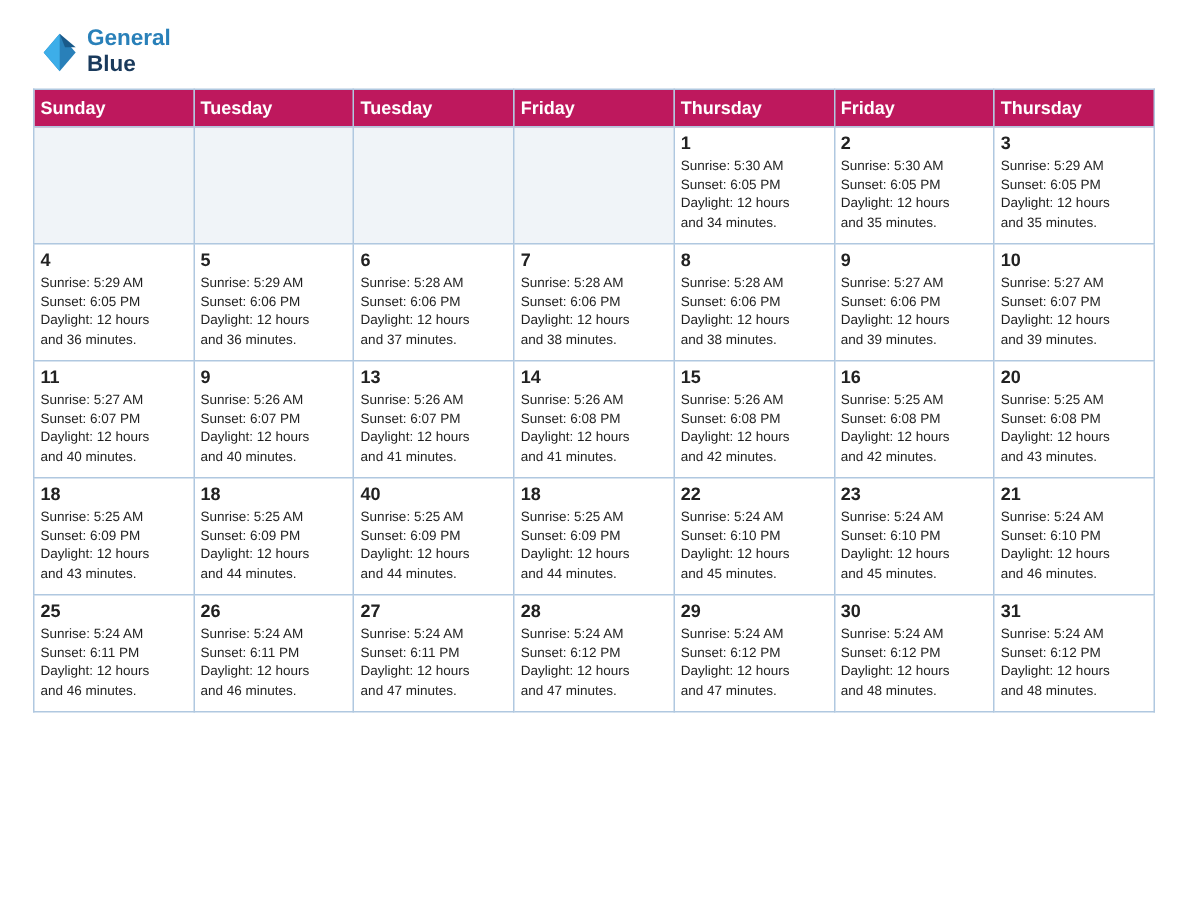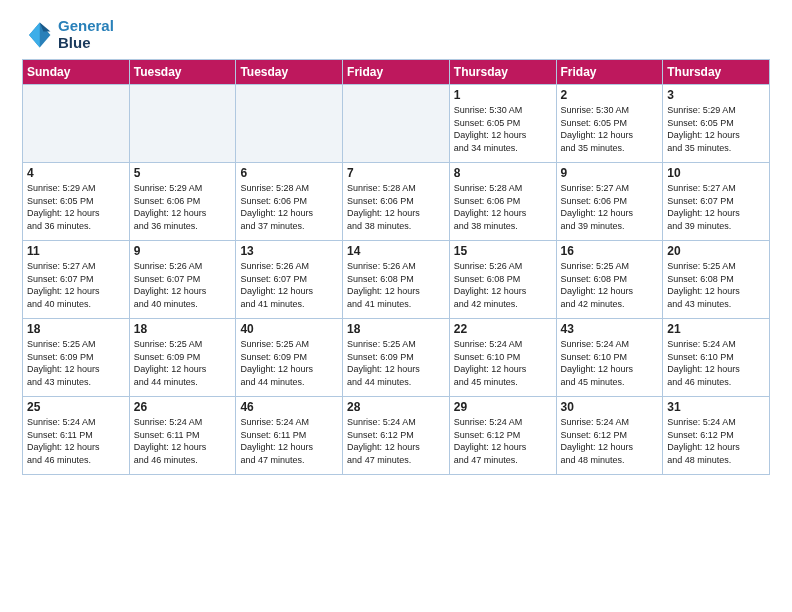--- a/index.html
+++ b/index.html
@@ -288,21 +288,21 @@
 and 44 minutes.</div>
           </td>
           <td>
             <div class="day-number">22</div>
             <div class="day-info" style="white-space: pre-line;">Sunrise: 5:24 AM
 Sunset: 6:10 PM
 Daylight: 12 hours
 and 45 minutes.</div>
           </td>
           <td>
-            <div class="day-number">43</div>
+            <div class="day-number">23</div>
             <div class="day-info" style="white-space: pre-line;">Sunrise: 5:24 AM
 Sunset: 6:10 PM
 Daylight: 12 hours
 and 45 minutes.</div>
           </td>
           <td>
             <div class="day-number">21</div>
             <div class="day-info" style="white-space: pre-line;">Sunrise: 5:24 AM
 Sunset: 6:10 PM
 Daylight: 12 hours
@@ -318,21 +318,21 @@
 and 46 minutes.</div>
           </td>
           <td>
             <div class="day-number">26</div>
             <div class="day-info" style="white-space: pre-line;">Sunrise: 5:24 AM
 Sunset: 6:11 PM
 Daylight: 12 hours
 and 46 minutes.</div>
           </td>
           <td>
-            <div class="day-number">46</div>
+            <div class="day-number">27</div>
             <div class="day-info" style="white-space: pre-line;">Sunrise: 5:24 AM
 Sunset: 6:11 PM
 Daylight: 12 hours
 and 47 minutes.</div>
           </td>
           <td>
             <div class="day-number">28</div>
             <div class="day-info" style="white-space: pre-line;">Sunrise: 5:24 AM
 Sunset: 6:12 PM
 Daylight: 12 hours

